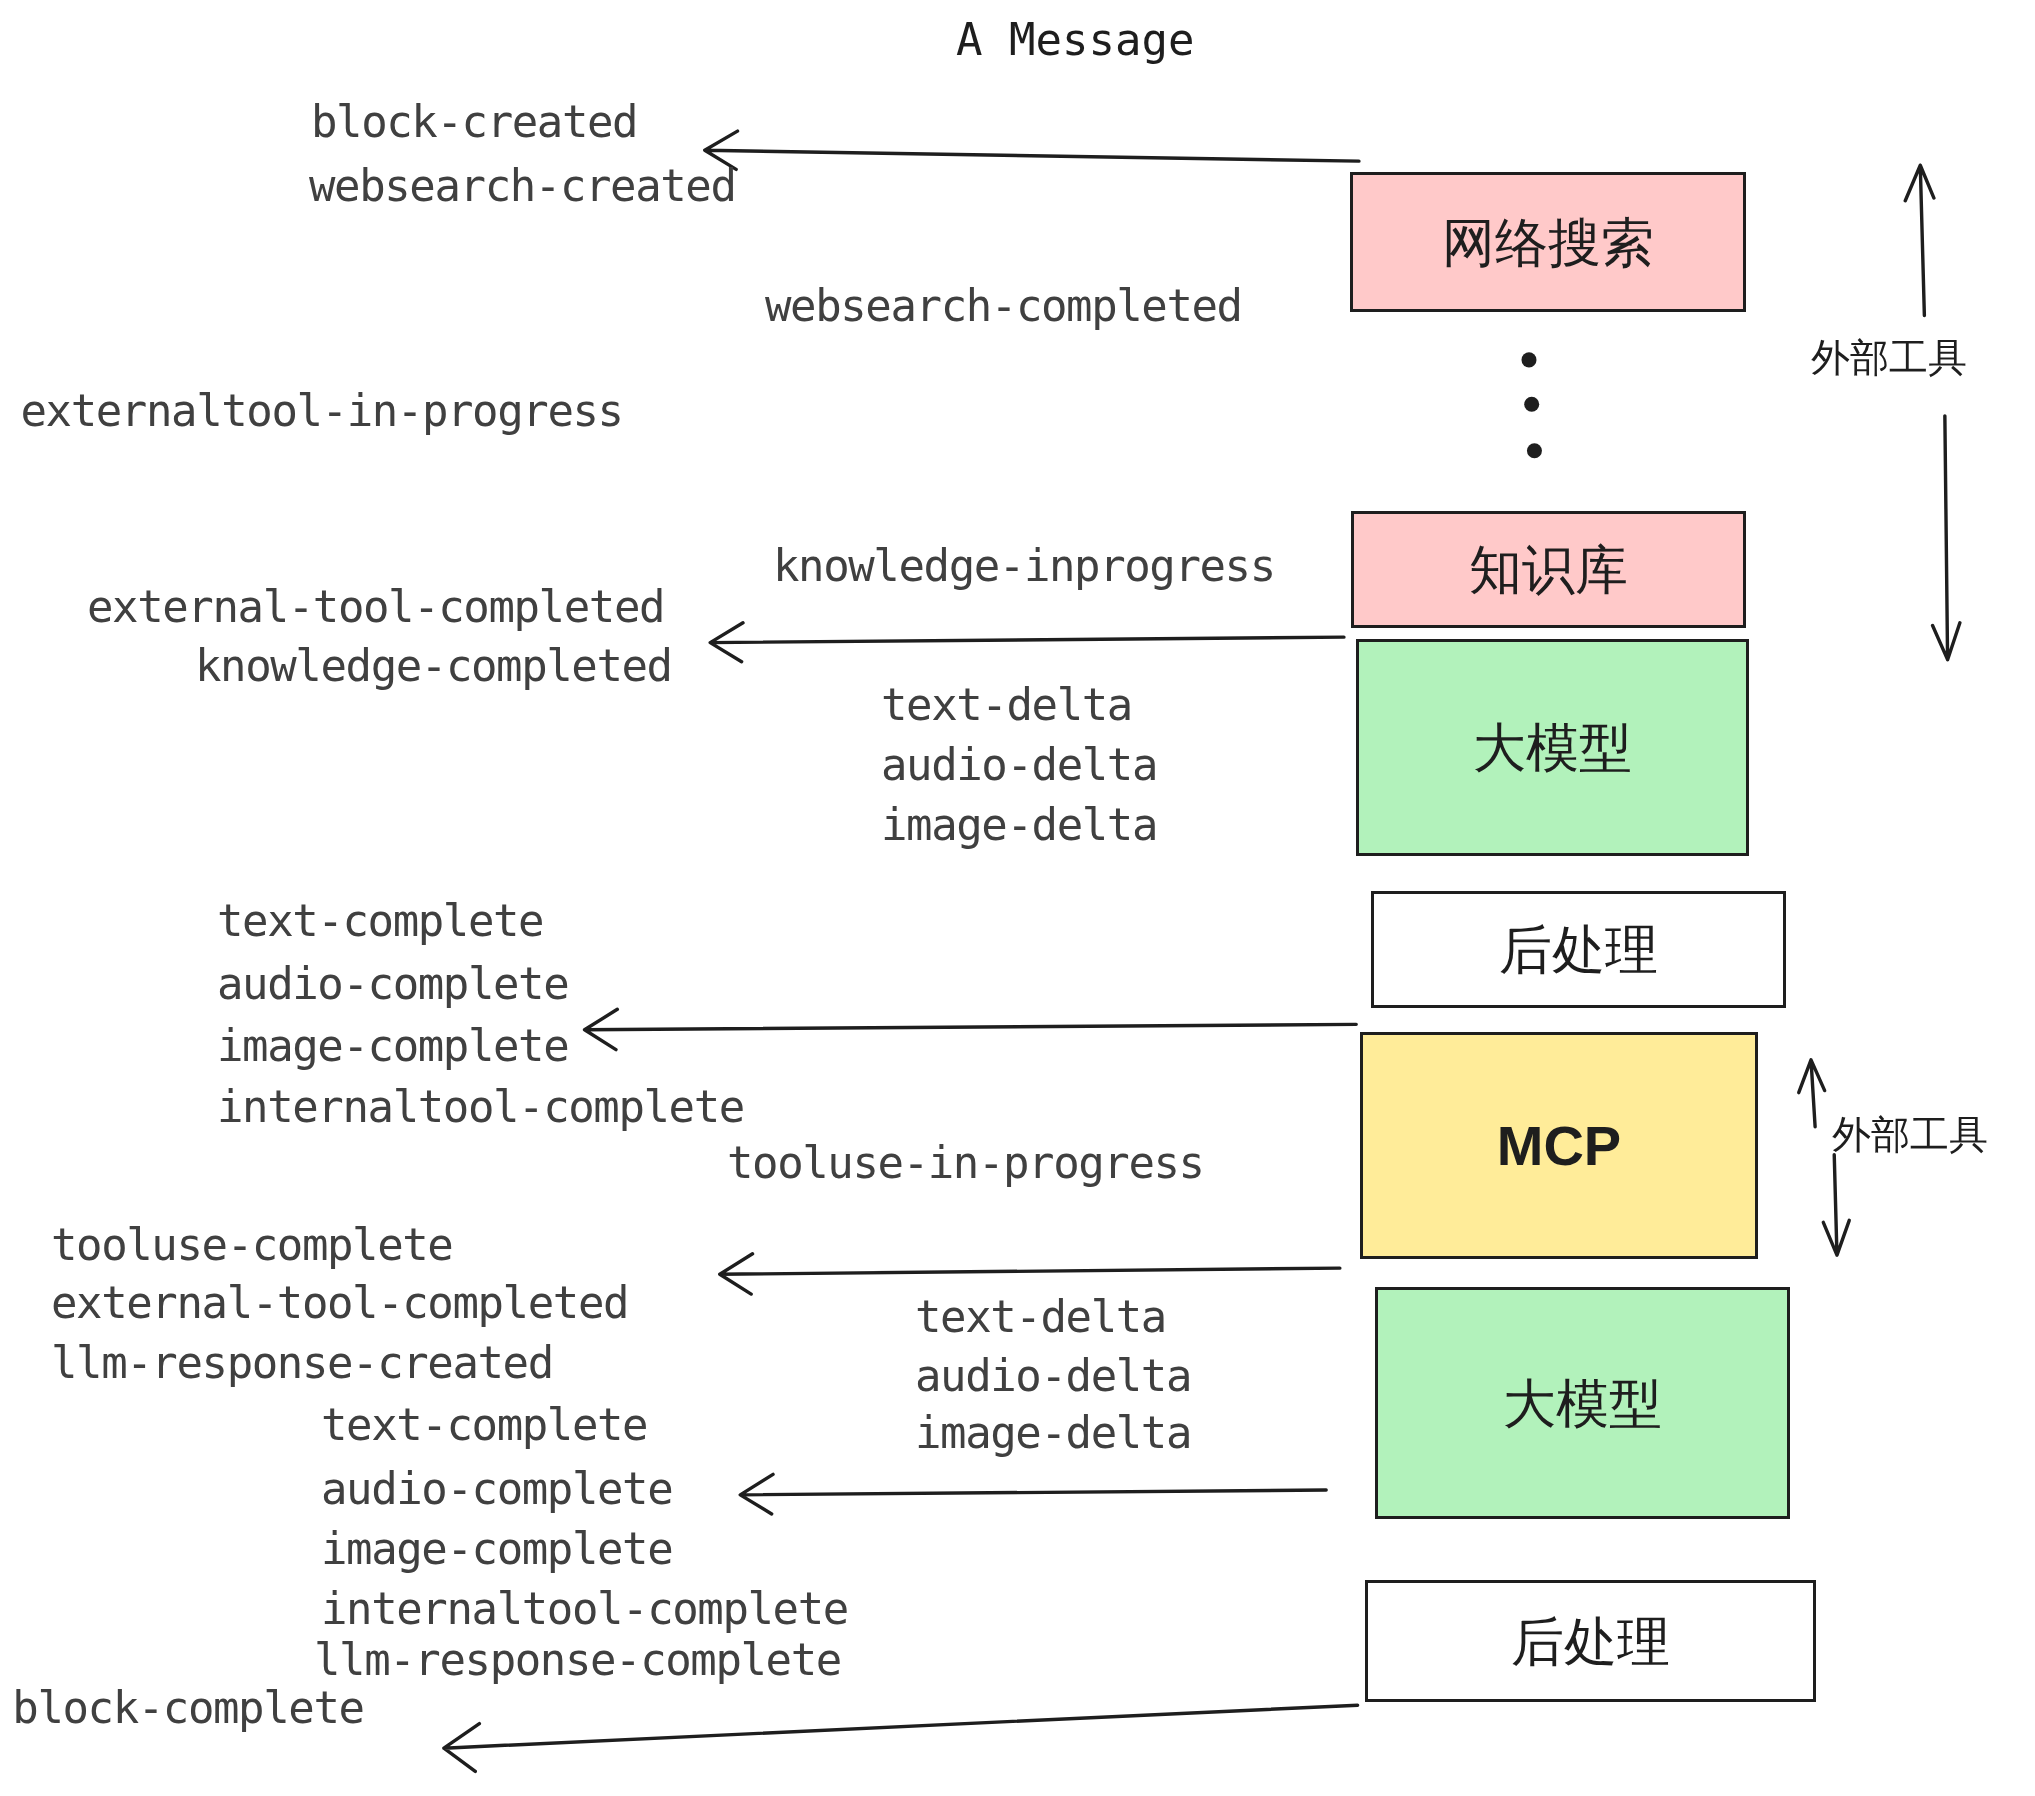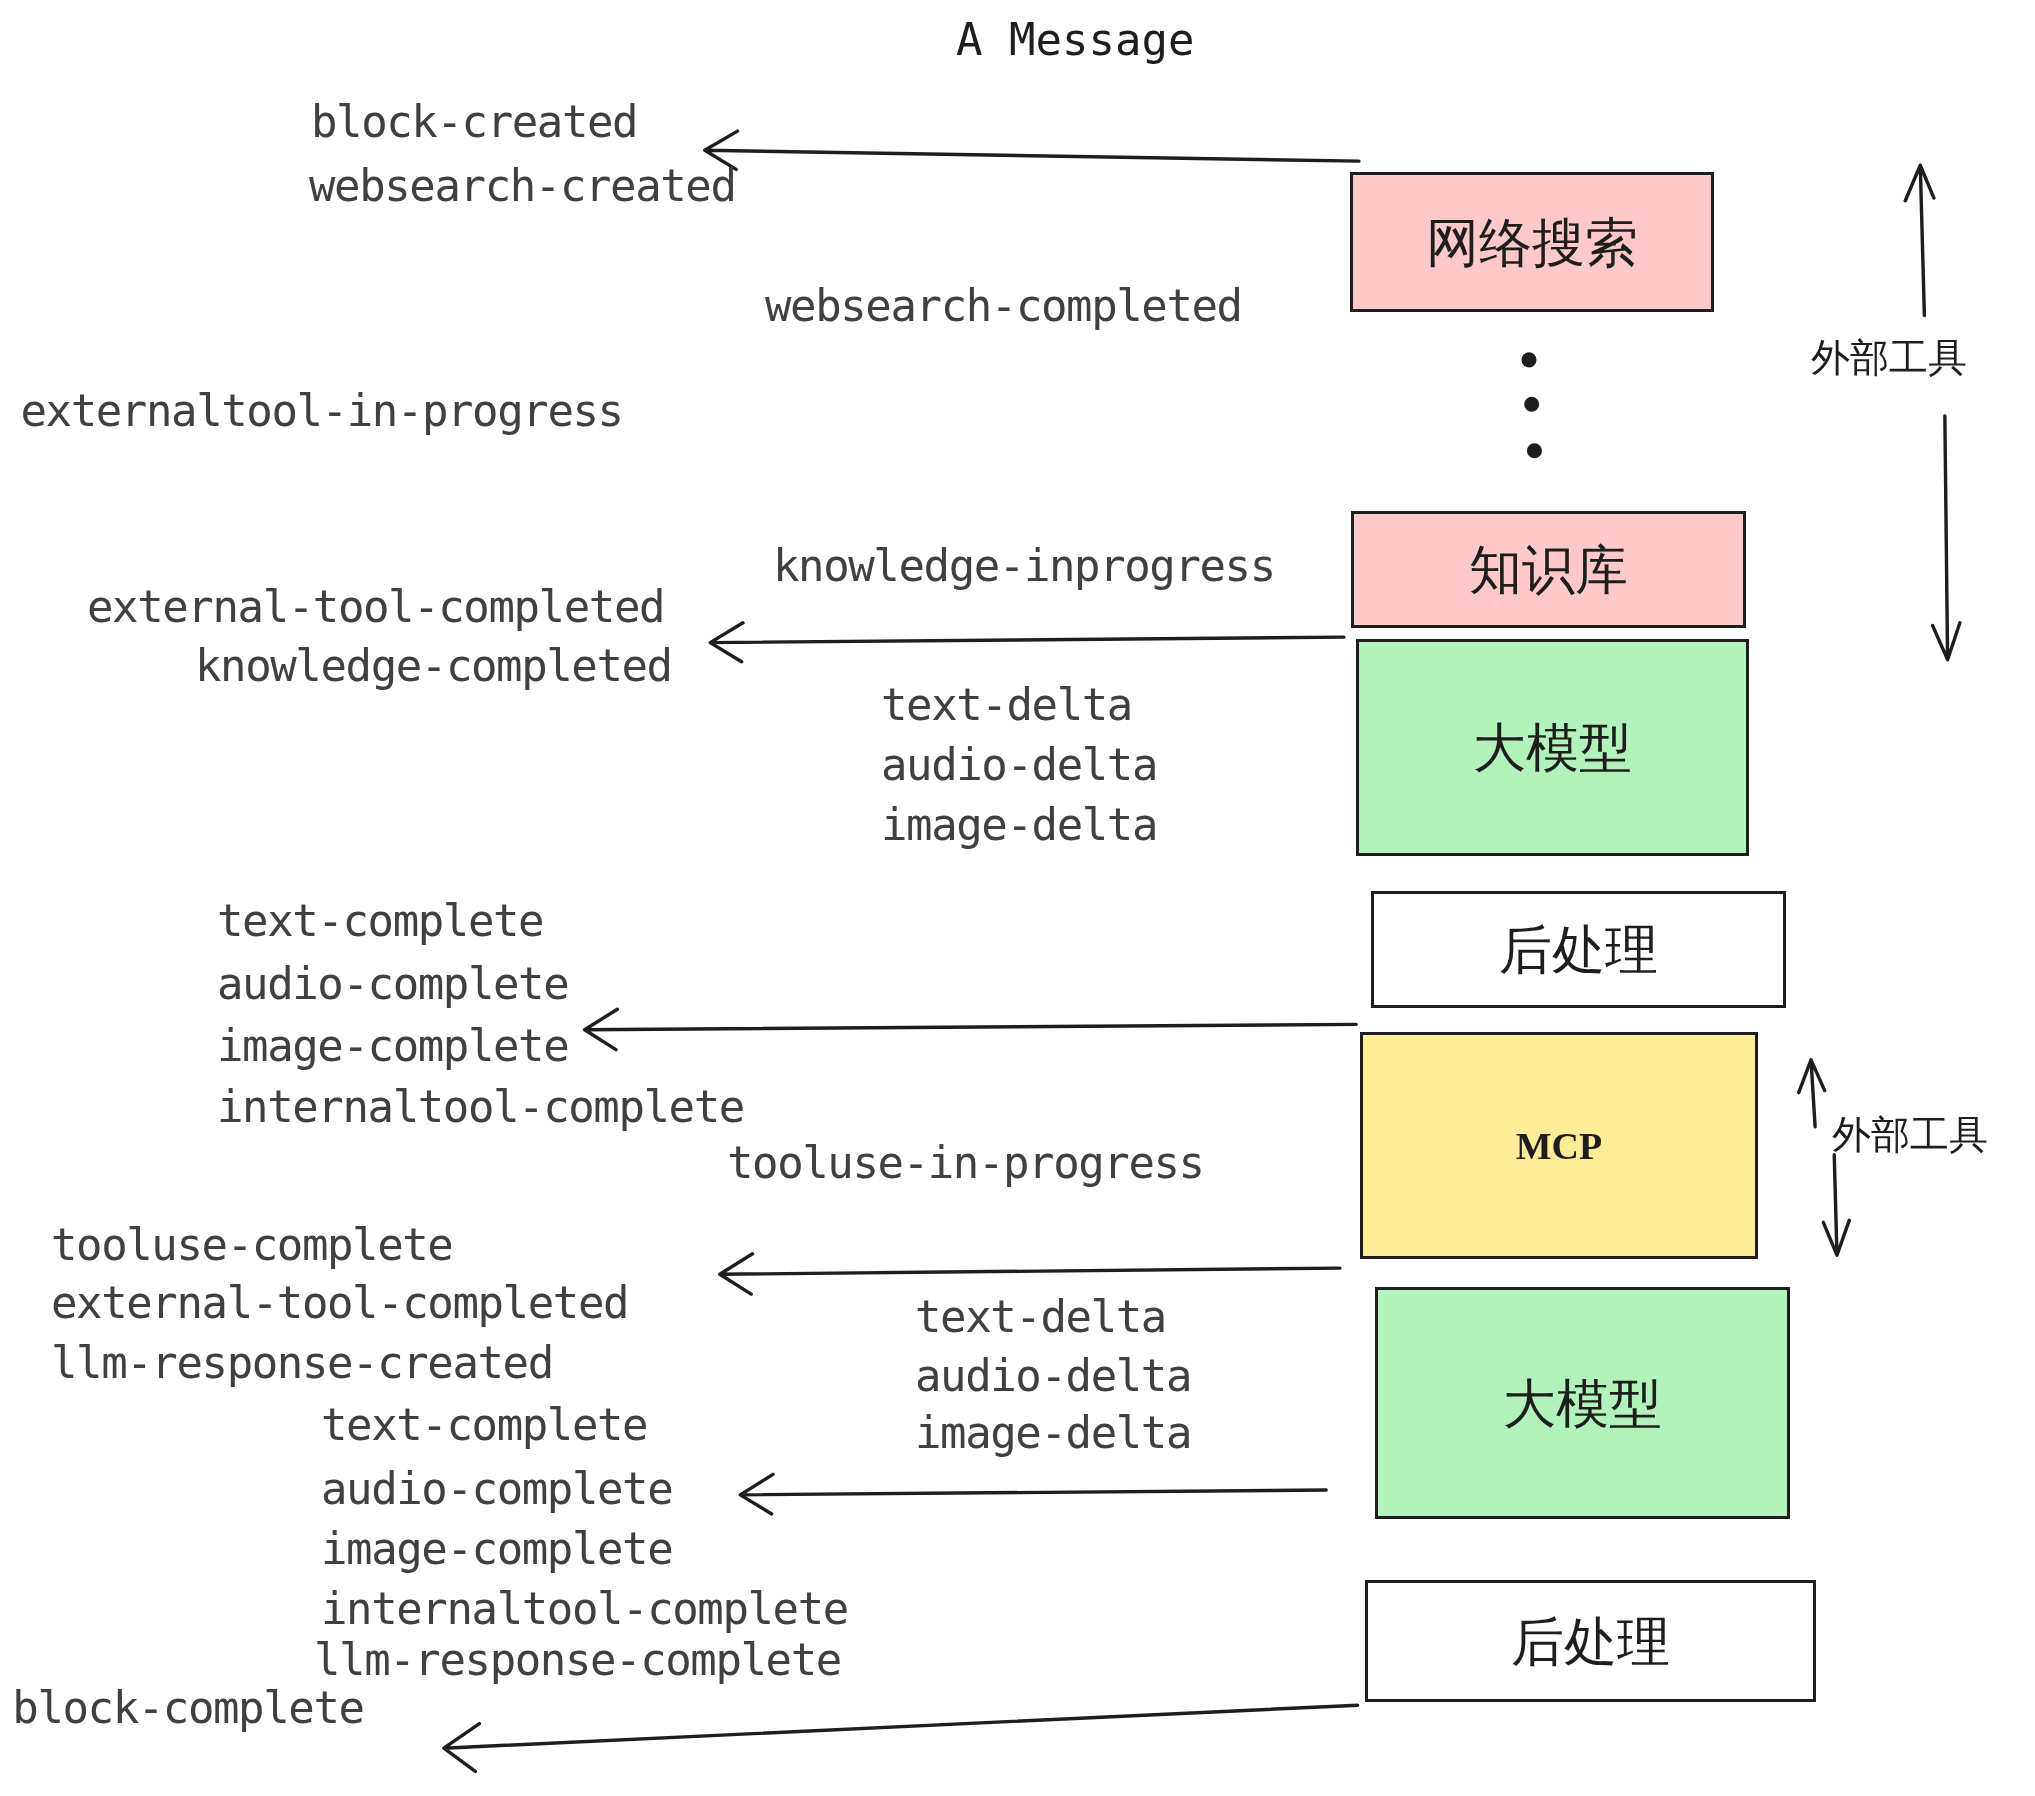--- a/index.html
+++ b/index.html
@@ -34,23 +34,23 @@
     justify-content: center;
   }
   .box-label {
     font-family: "DejaVu Sans", "Liberation Sans", sans-serif;
     font-size: 53px;
     line-height: 1;
     color: #1e1e1e;
     white-space: nowrap;
   }
   .box-label.mono {
-    font-family: Liberation Serif, serif;
+    font-family: Liberation Sans, sans-serif;
     font-weight: bold;
-    font-size: 38px;
+    font-size: 56px;
   }
   .side-label {
     position: absolute;
     font-family: "DejaVu Sans", "Liberation Sans", sans-serif;
     font-size: 39px;
     line-height: 1;
     color: #1e1e1e;
     white-space: nowrap;
   }
   svg.arrows {
@@ -126,21 +126,21 @@
   <div class="evt" style="left:915px; top:1354px">audio-delta</div>
   <div class="evt" style="left:915px; top:1411px">image-delta</div>
 
   <div class="evt" style="left:321px;  top:1403px">text-complete</div>
   <div class="evt" style="left:321px;  top:1467px">audio-complete</div>
   <div class="evt" style="left:321px;  top:1527px">image-complete</div>
   <div class="evt" style="left:321px;  top:1587px">internaltool-complete</div>
   <div class="evt" style="left:314px;  top:1638px">llm-response-complete</div>
   <div class="evt" style="left:12.3px;   top:1686px">block-complete</div>
 
-  <div class="box" style="left: 1350px; top: 172px; width: 364px; height: 140px; background-color: rgb(255, 201, 201);">
+  <div class="box" style="left: 1350px; top: 172px; width: 396px; height: 140px; background-color: rgb(255, 201, 201);">
     <span class="box-label">网络搜索</span>
   </div>
 
   <div class="box" style="left: 1351px; top: 511px; width: 395px; height: 117px; background-color: rgb(255, 201, 201);">
     <span class="box-label">知识库</span>
   </div>
 
   <div class="box" style="left: 1356px; top: 639px; width: 393px; height: 217px; background-color: rgb(178, 242, 187);">
     <span class="box-label">大模型</span>
   </div>

